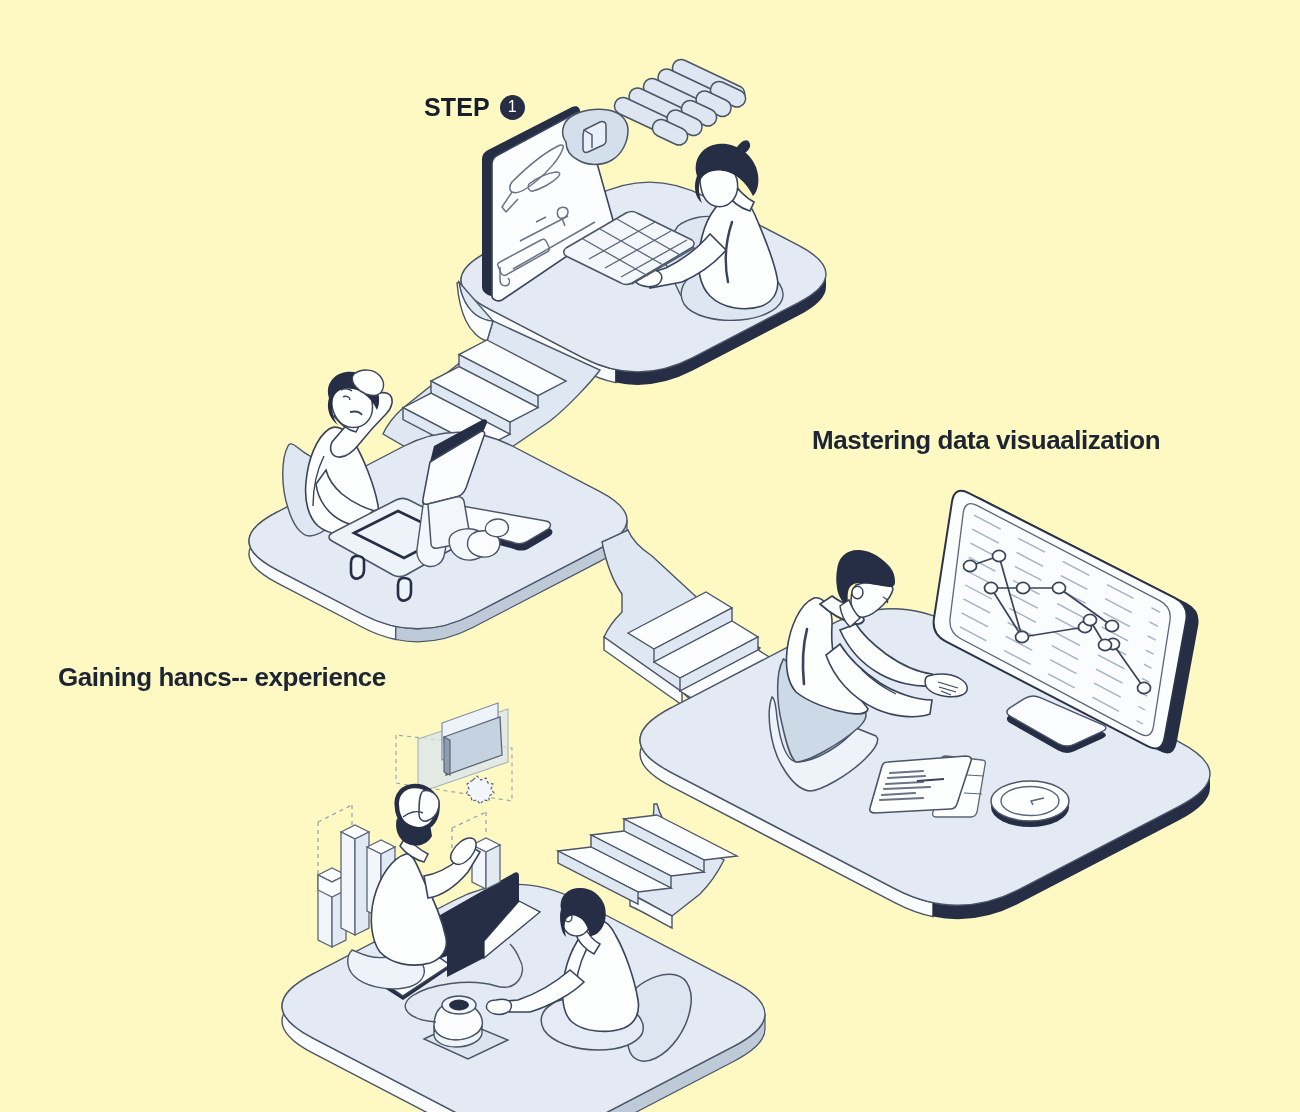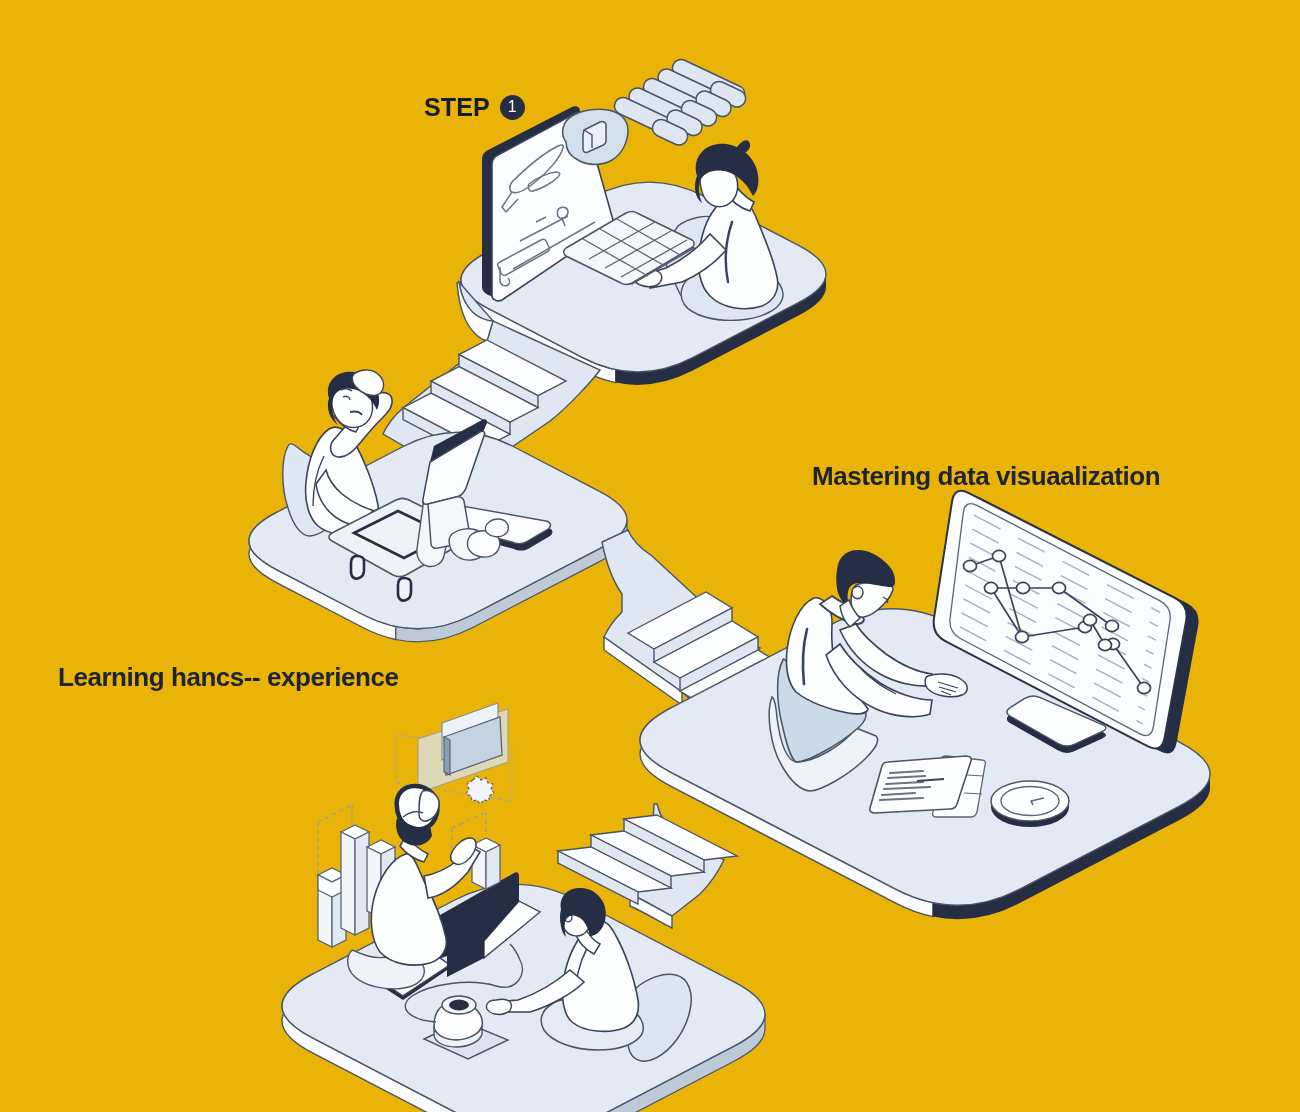--- a/index.html
+++ b/index.html
@@ -1,24 +1,24 @@
 <!DOCTYPE html>
 <html><head>
 <meta charset="utf-8">
 <title>Data Analyst Steps Infographic</title>
 <style>
   html,body{margin:0;padding:0;}
   body{width:1300px;height:1112px;overflow:hidden;background:#e9f2fc;
        font-family:"Liberation Sans",sans-serif;}
-  #stage{position:relative;width:1300px;height:1112px;background:#eab308;}
+  #stage{position:relative;width:1300px;height:1112px;background:#fef9c3;}
   svg#scene{position:absolute;left:0;top:0;width:1300px;height:1112px;display:block;}
   .txt{position:absolute;color:#1d2434;font-weight:700;white-space:pre;}
   #lbl-learning{left:56px;top:301px;font-size:26px;line-height:33px;letter-spacing:-0.45px;}
   #lbl-hands{left:58px;top:662px;font-size:26px;letter-spacing:-0.45px;}
-  #lbl-master{left:812px;top:425px;font-size:26px;letter-spacing:-0.45px;margin-top:36px;}
+  #lbl-master{left:812px;top:425px;font-size:26px;letter-spacing:-0.45px;}
   #step-wrap{position:absolute;left:424px;top:94px;display:flex;align-items:center;gap:10px;}
   #step-label{font-size:25px;font-weight:700;color:#161d2c;letter-spacing:0.1px;line-height:26px;}
   #step-badge{width:25px;height:25px;flex:0 0 auto;border-radius:50%;background:#252e44;color:#fff;
               display:flex;align-items:center;justify-content:center;font-size:16px;font-weight:400;line-height:26px;}
 </style>
 </head>
 <body>
 
 <div id="stage">
   <svg id="scene" viewBox="0 0 1300 1112">
@@ -298,15 +298,15 @@
       <path d="M452,534 C460,528 472,527 480,532 C488,537 490,547 484,554 C478,561 466,562 458,557 C450,552 446,540 452,534 Z" fill="#f3f7fb" stroke="#4a5567" stroke-width="1.4"></path>
       <path d="M472,534 C480,529 492,530 497,536 C502,542 500,551 493,555 C486,559 475,557 470,551 C466,546 467,538 472,534 Z" fill="#fbfcfe" stroke="#4a5567" stroke-width="1.4"></path>
       <path d="M489,522 C494,518 502,518 506,522 C510,526 509,532 504,535 C499,538 491,537 487,533 C484,530 485,525 489,522 Z" fill="#fbfcfe" stroke="#4a5567" stroke-width="1.3"></path>
     </g>
   </svg>
 
   <div id="step-wrap">
     <span id="step-label">STEP</span>
     <span id="step-badge">1</span>
   </div>
-  <div class="txt" id="lbl-hands">Learning hancs-- experience</div>
+  <div class="txt" id="lbl-hands">Gaining hancs-- experience</div>
   <div class="txt" id="lbl-master">Mastering data visuaalization</div>
 </div>
 
 </body></html>

